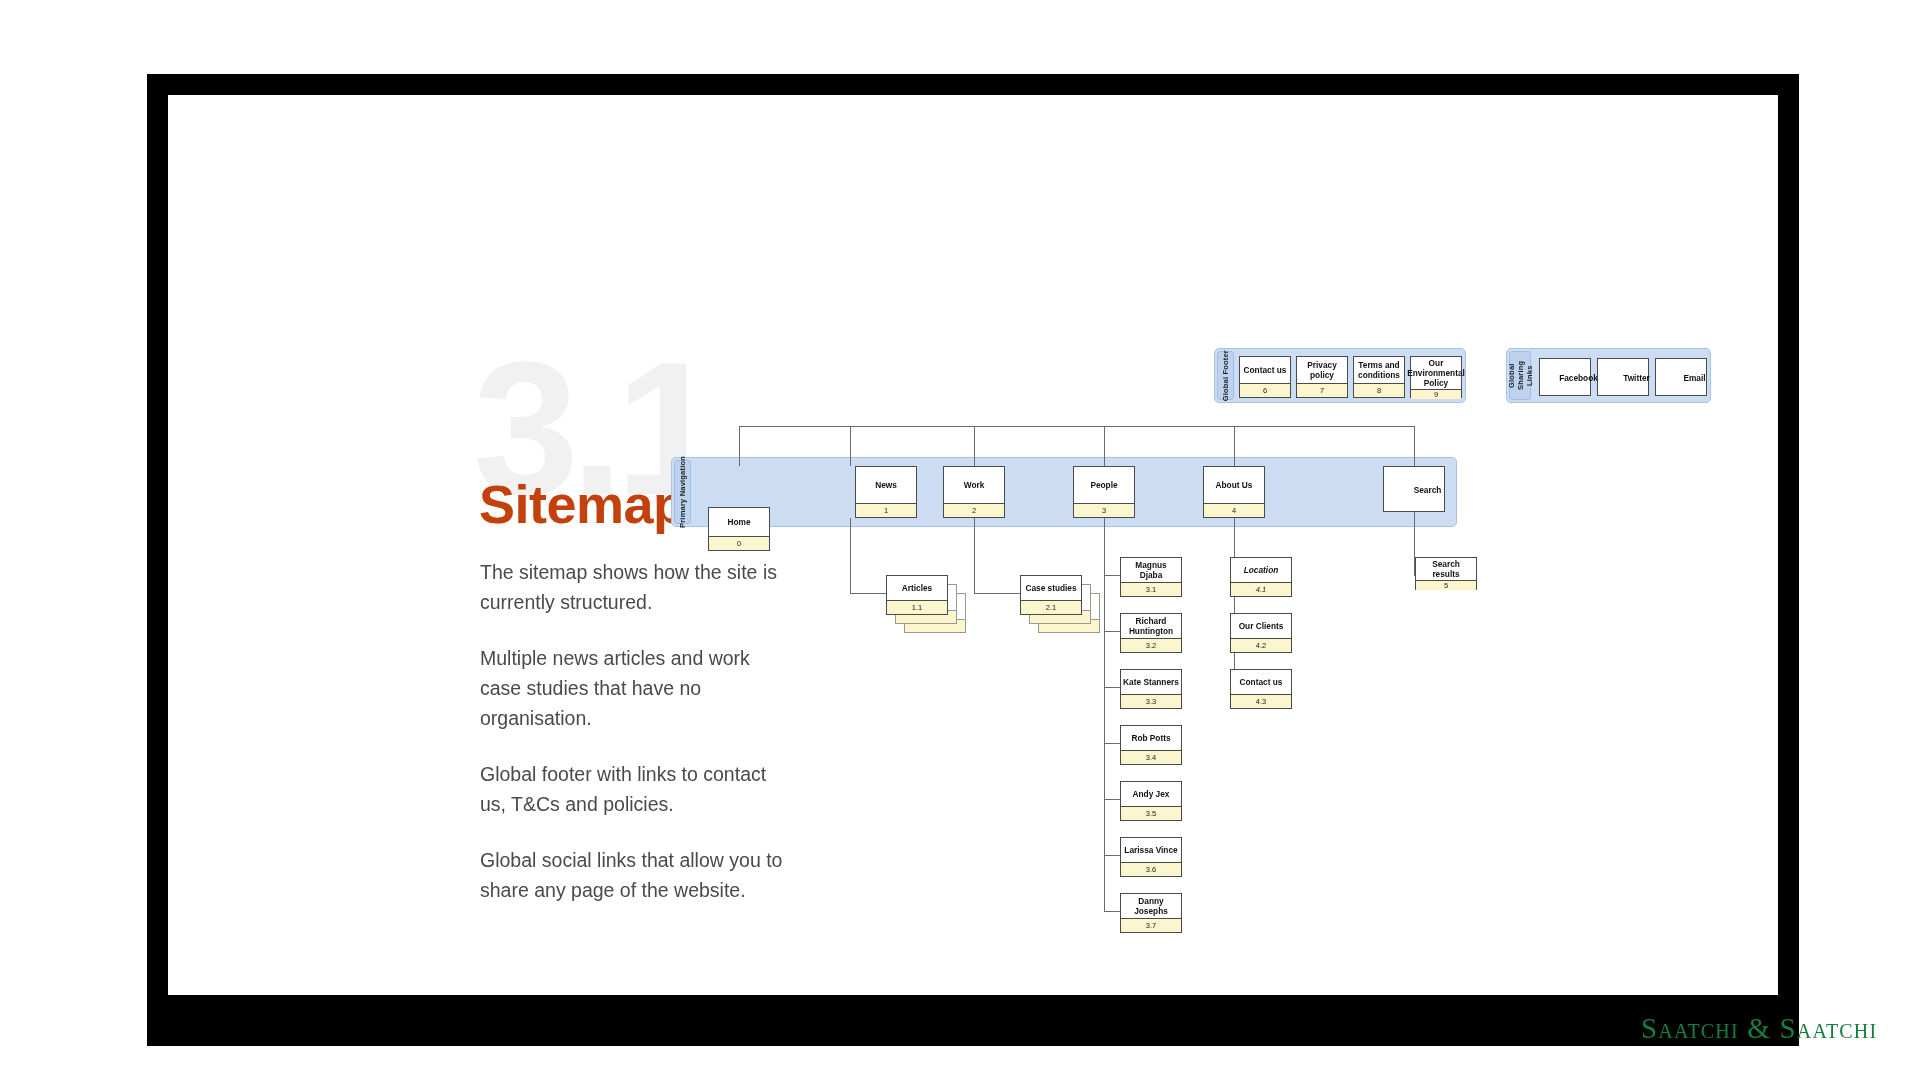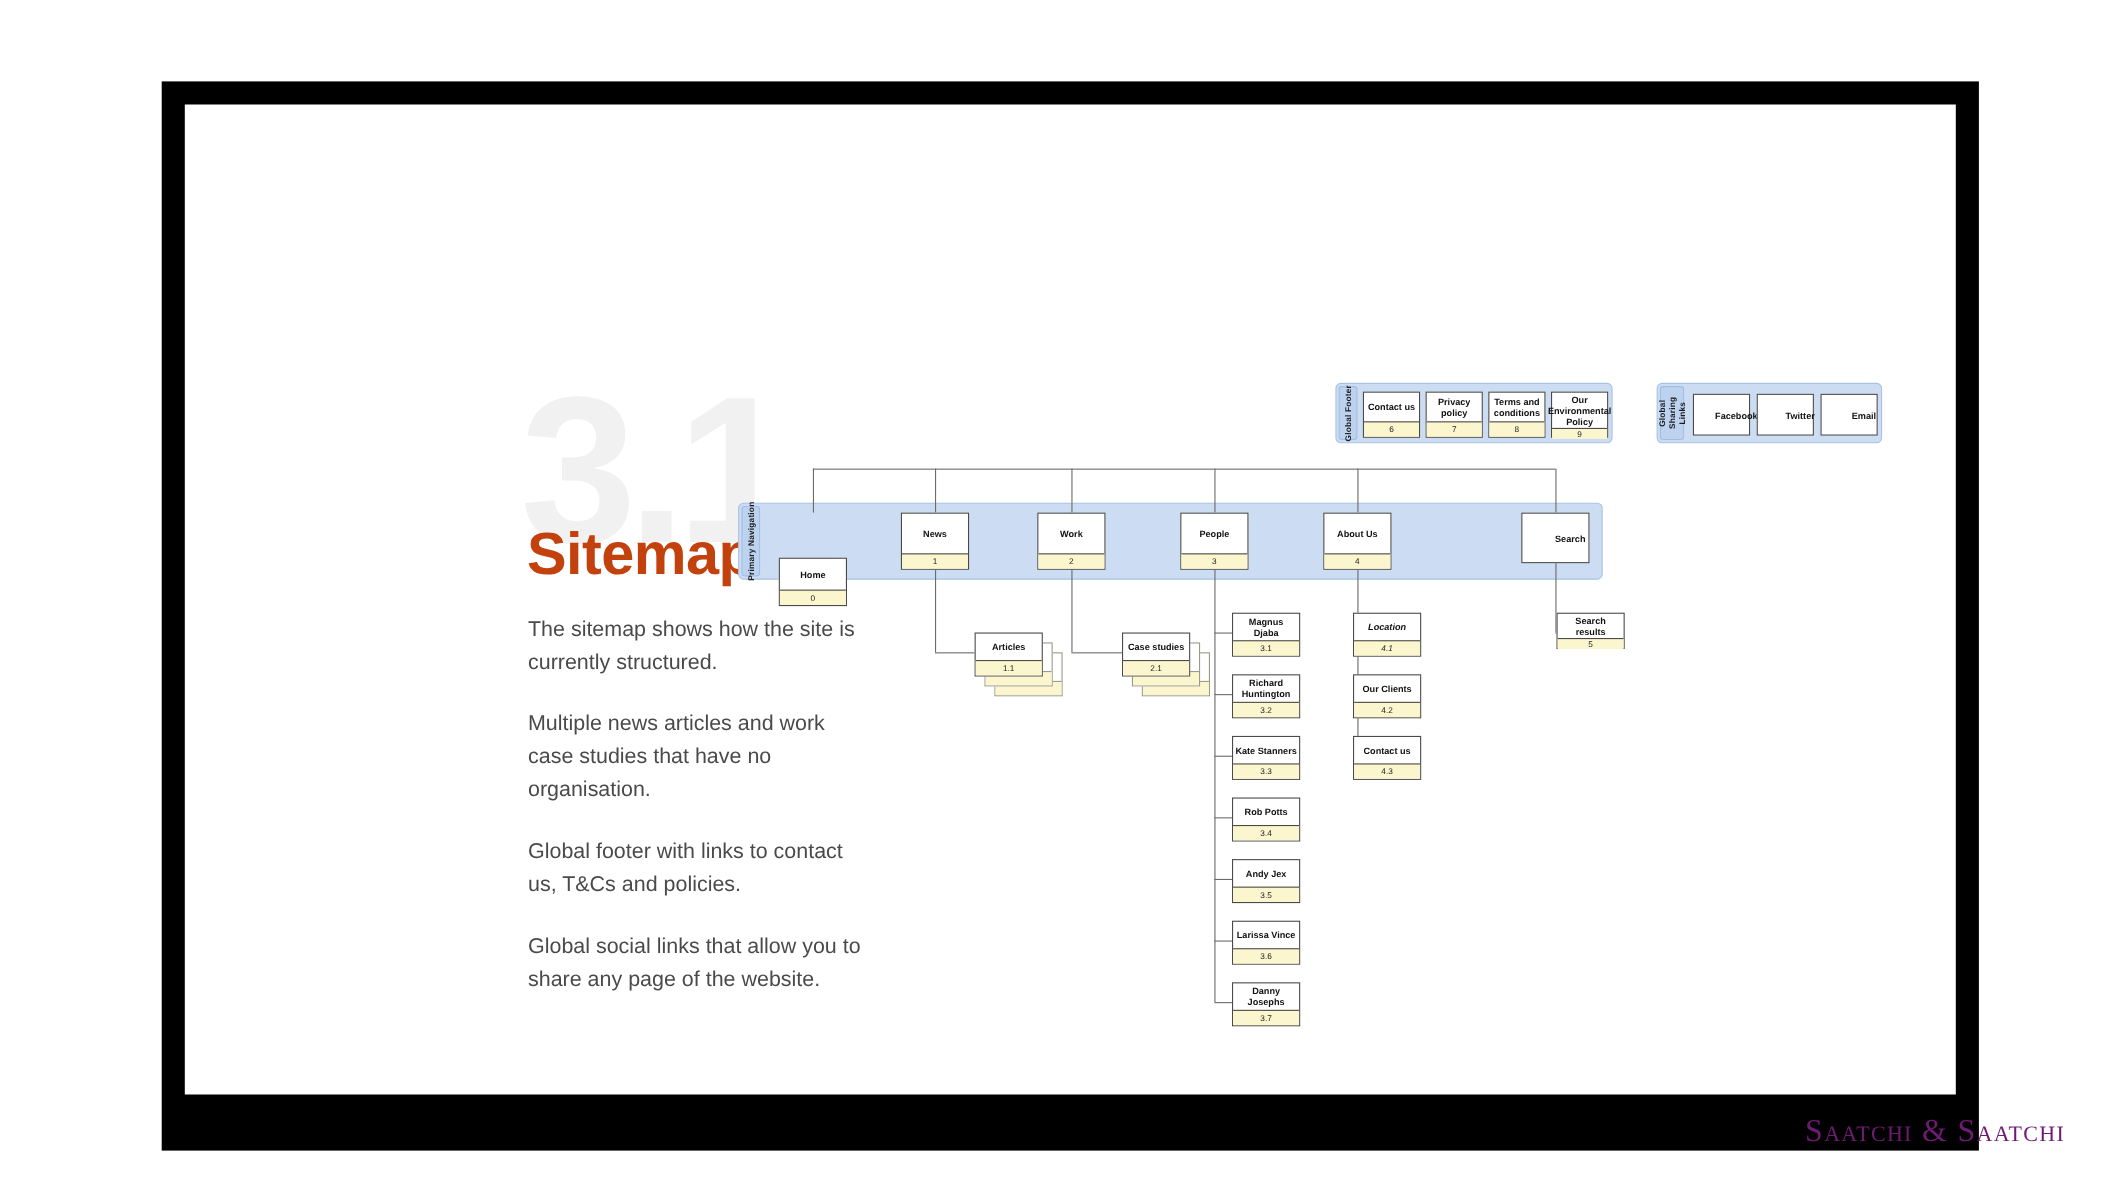--- a/index.html
+++ b/index.html
@@ -33,21 +33,21 @@
   #copy{
     position:absolute;left:312px;top:462px;width:312px;
     font-size:19.5px;line-height:30px;color:#4a4a4a;font-weight:400;
   }
   #copy p{margin:0 0 26px 0;}
 
   
   #logo{
     position:absolute;left:1473px;top:917px;
     font-family:"Liberation Serif",serif;
-    font-size:29px;color:#701a75;letter-spacing:1.2px;
+    font-size:29px;color:#15803d;letter-spacing:1.2px;
     font-variant:small-caps;white-space:nowrap;
   }
 
   
   .group{
     position:absolute;
     background:#ccdcf2;border:1px solid #a8c2e4;border-radius:5px;
     box-sizing:border-box;
   }
   .group-label{
@@ -129,21 +129,21 @@
         <div class="ln lnv" style="left: 571px; top: 331px; width: 1px; height: 40px;"></div>
         <div class="ln lnv" style="left: 682px; top: 331px; width: 1px; height: 40px;"></div>
         <div class="ln lnv" style="left: 806px; top: 331px; width: 1px; height: 40px;"></div>
         <div class="ln lnv" style="left: 936px; top: 331px; width: 1px; height: 40px;"></div>
         <div class="ln lnv" style="left: 1066px; top: 331px; width: 1px; height: 40px;"></div>
         <div class="ln lnv" style="left: 1246px; top: 331px; width: 1px; height: 40px;"></div>
         <div class="node" style="left: 540px; top: 371px; width: 62px; height: 44px; margin-top: 41px;">
           <div class="ttl">Home</div>
           <div class="num">0</div>
         </div>
-        <div class="node" style="left: 651px; top: 371px; width: 62px; height: 52px;">
+        <div class="node" style="left: 687px; top: 371px; width: 62px; height: 52px;">
           <div class="ttl">News</div>
           <div class="num">1</div>
         </div>
         <div class="node" style="left: 775px; top: 371px; width: 62px; height: 52px;">
           <div class="ttl">Work</div>
           <div class="num">2</div>
         </div>
         <div class="node" style="left: 905px; top: 371px; width: 62px; height: 52px;">
           <div class="ttl">People</div>
           <div class="num">3</div>

